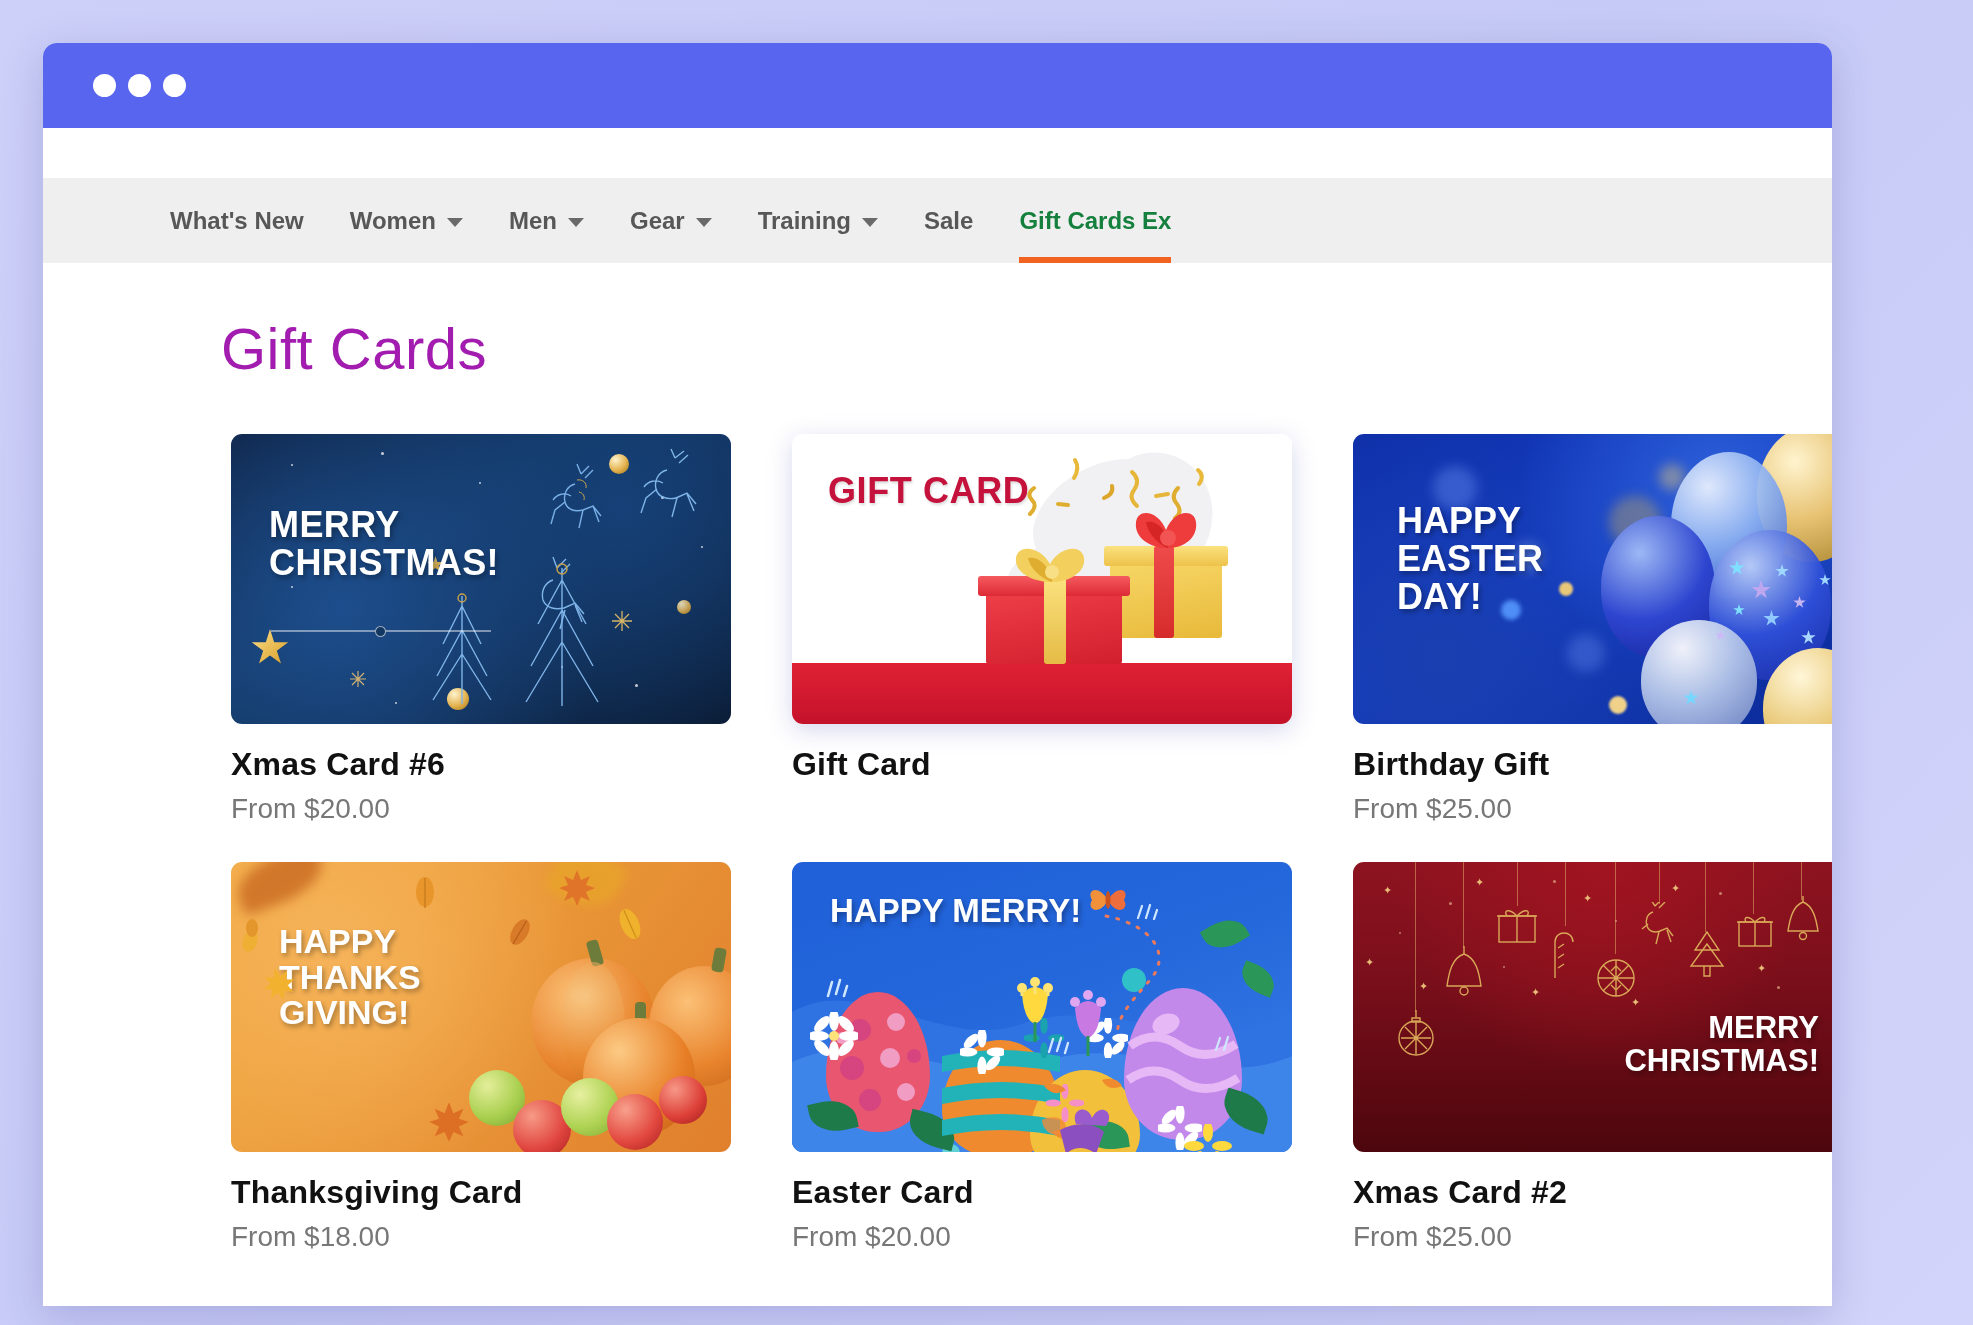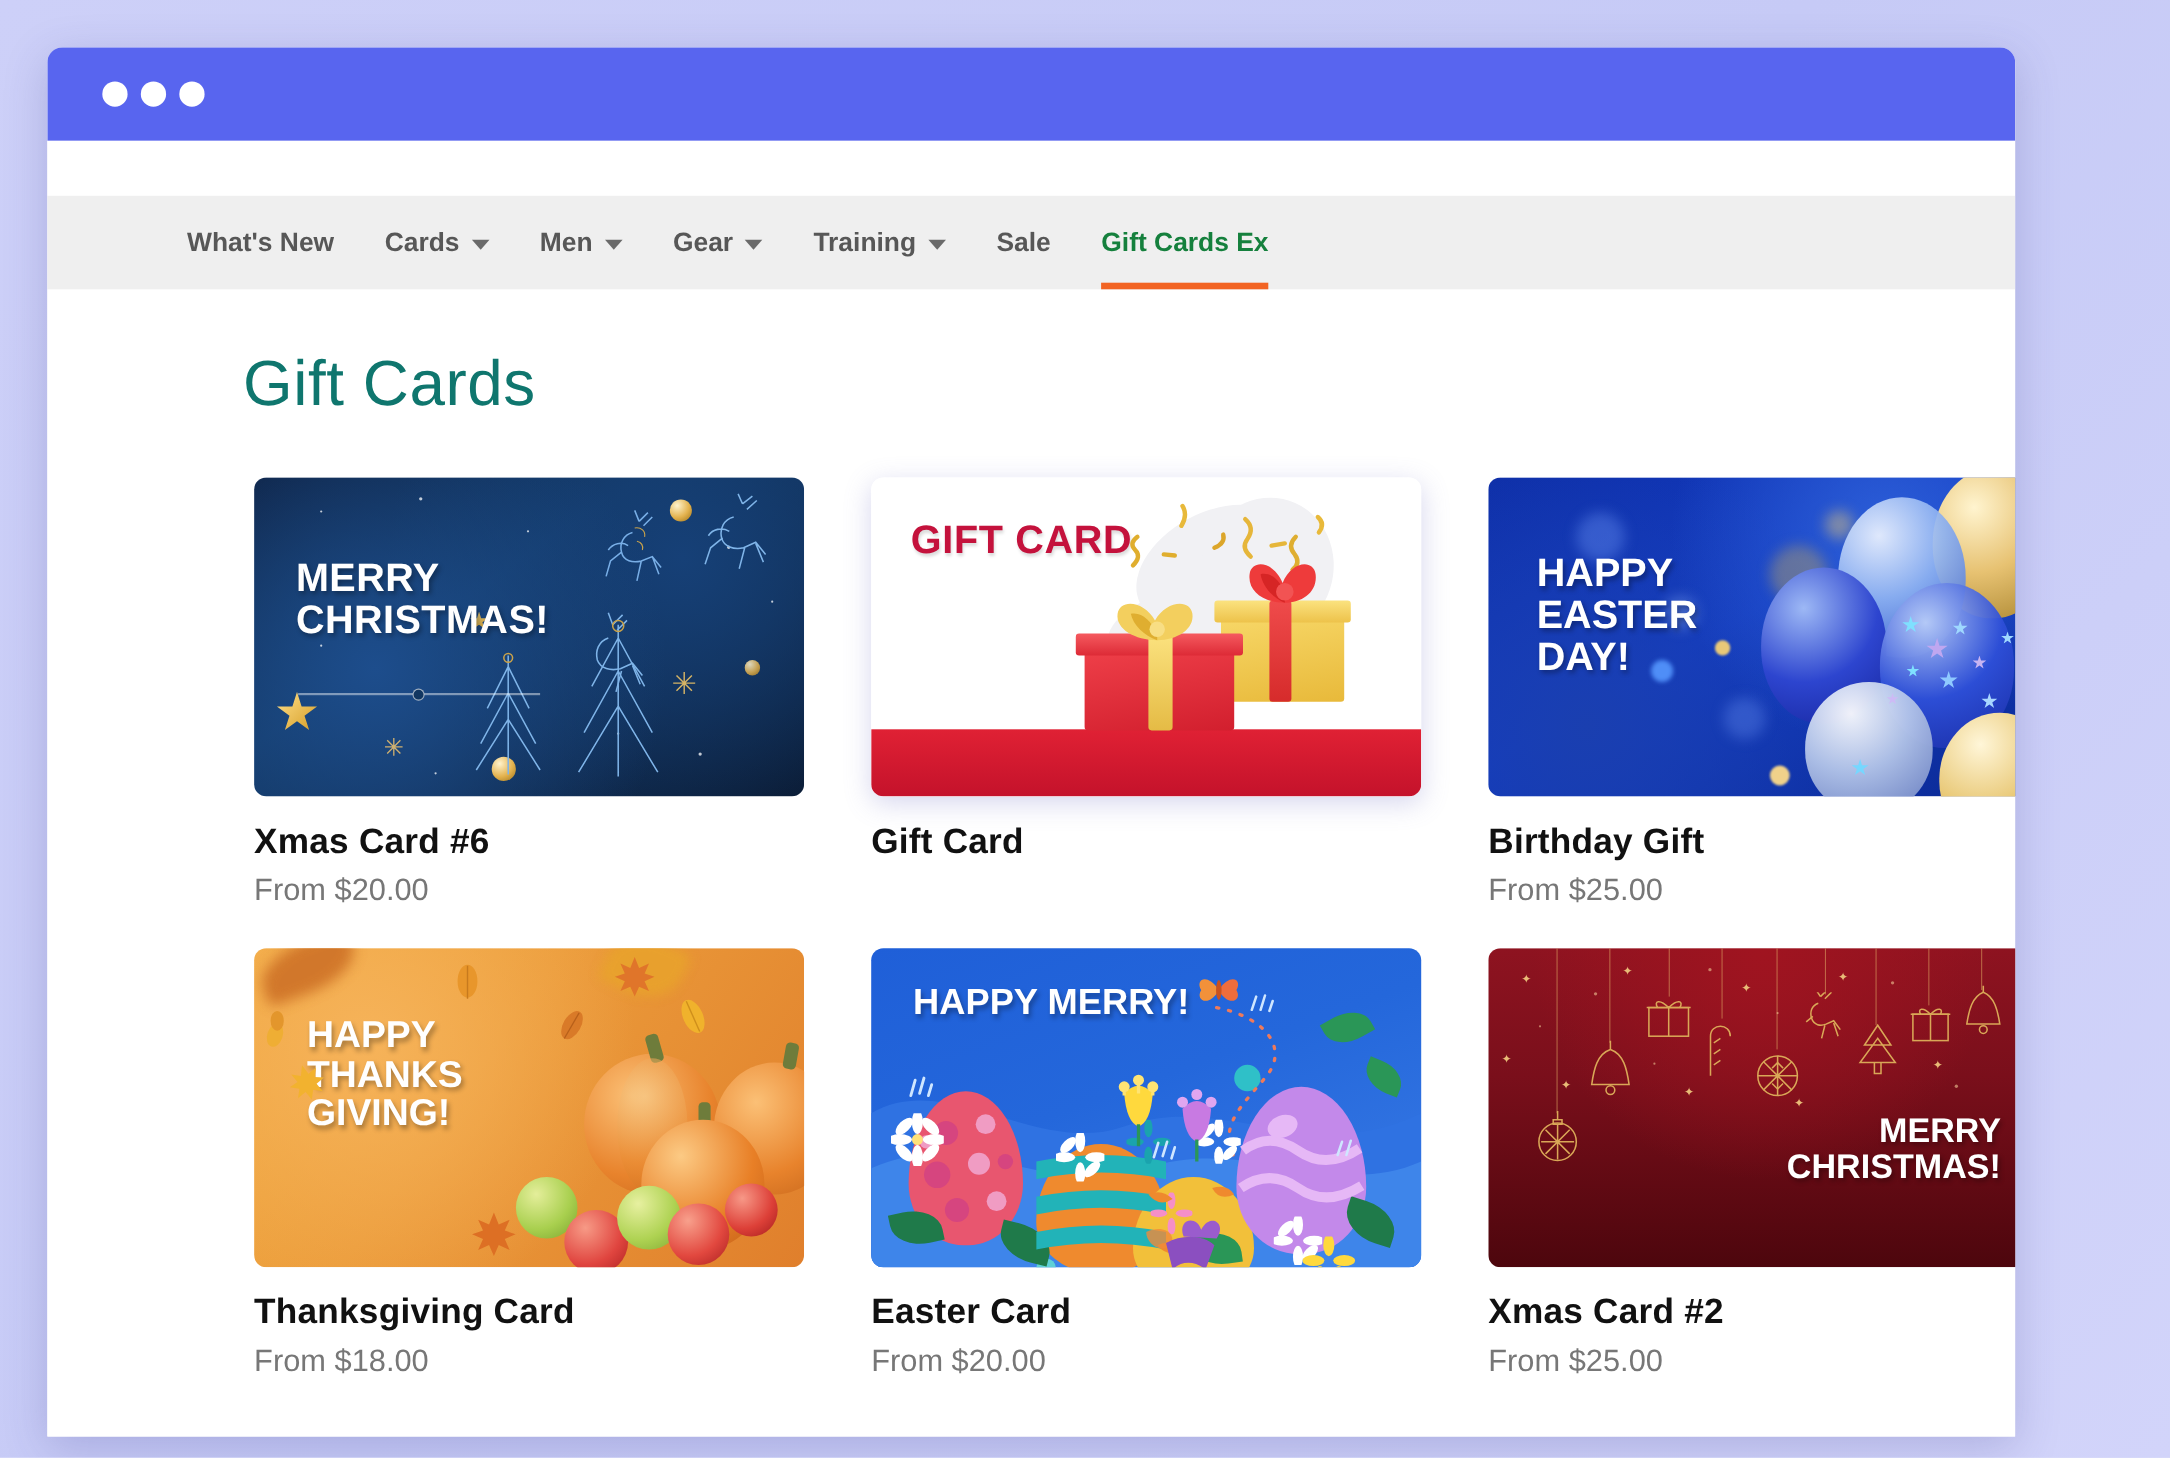--- a/index.html
+++ b/index.html
@@ -61,21 +61,21 @@
   }
   .caret { width: 0; height: 0;
     border-left: 8px solid transparent;
     border-right: 8px solid transparent;
     border-top: 9px solid #6a6a6a;
     margin-top: 3px; }
 
   
   .content { background: #fff; padding: 52px 0 0 0; height: 100%; }
   .page-title {
-    font-size: 58px; font-weight: 400; color: #0f766e;
+    font-size: 58px; font-weight: 400; color: #a21caf;
     letter-spacing: .5px;
     margin-left: 178px; margin-bottom: 52px;
   }
 
   .grid {
     display: grid;
     grid-template-columns: 500px 500px 500px;
     column-gap: 61px; row-gap: 37px;
     margin-left: 188px;
   }
@@ -204,21 +204,21 @@
         <span class="dot"></span>
       </div>
     </div>
     <div class="chrome-gap"></div>
 
     <nav class="nav">
       <div class="nav-item">
         <span>What's New</span>
       </div>
       <div class="nav-item">
-        <span>Cards</span>
+        <span>Women</span>
         <span class="caret"></span>
       </div>
       <div class="nav-item">
         <span>Men</span>
         <span class="caret"></span>
       </div>
       <div class="nav-item">
         <span>Gear</span>
         <span class="caret"></span>
       </div>

